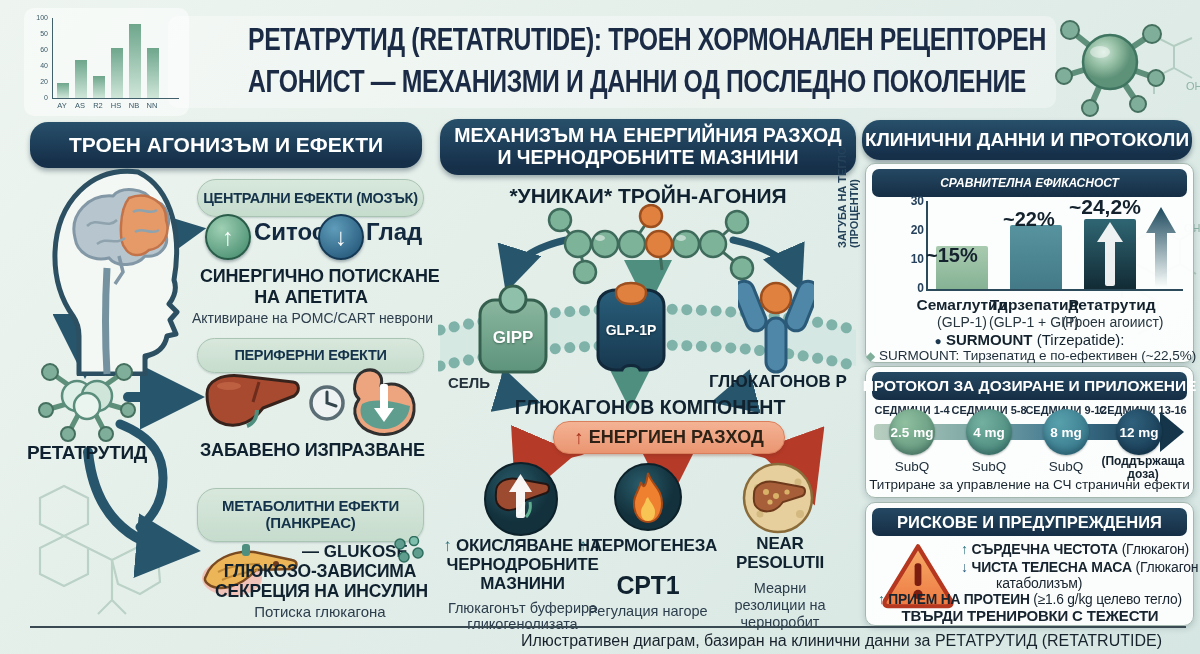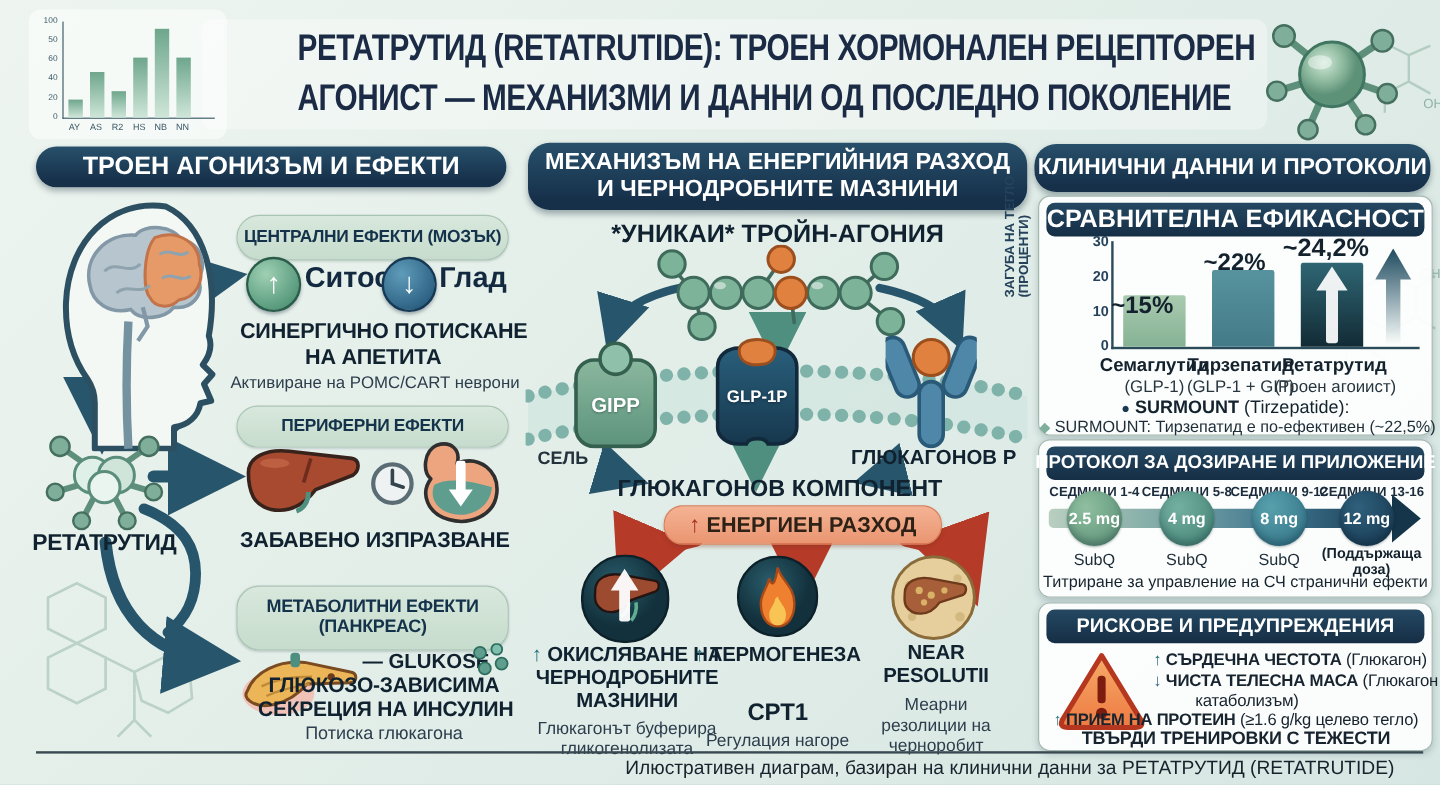--- a/index.html
+++ b/index.html
@@ -168,21 +168,21 @@
       <path d="M648 274 L648 292" stroke-width="8" marker-end="url(#mT)"></path>
       <path d="M630 374 L630 394" stroke-width="8" marker-end="url(#mT)"></path>
     </g>
     <g fill="none" stroke="#b53a28" stroke-linecap="round">
       <path d="M580 449 C548 456 532 467 526 481" stroke-width="13" marker-end="url(#mR)"></path>
       <path d="M668 451 L668 478" stroke-width="13" marker-end="url(#mR)"></path>
       <path d="M755 449 C788 456 801 467 806 481" stroke-width="13" marker-end="url(#mR)"></path>
     </g>
   </svg>
 
-  <div class="abs banner" style="left:30px;top:122px;width:392px;height:34px;font-size:21px;">ТРОЕН АГОНИЗЪМ И ЕФЕКТИ</div>
+  <div class="abs banner" style="left:30px;top:122px;width:392px;height:46px;font-size:21px;">ТРОЕН АГОНИЗЪМ И ЕФЕКТИ</div>
 
   <svg class="abs" style="left:33px;top:164px;" width="168" height="212" viewBox="0 0 168 212">
     <path d="M105 8 C58 2 24 38 22 88 C21 118 30 138 40 152 C44 158 46 164 46 172 L46 210 L112 210 L112 192 C124 190 132 183 134 172 L143 170 L137 156 L144 148 L136 140 C142 132 144 124 141 116 C148 76 142 26 105 8 Z" fill="#f4f8f5" stroke="#2c5062" stroke-width="5" stroke-linejoin="round"></path>
     <path d="M74 104 C72 140 72 175 74 210" stroke="#74929f" stroke-width="7" fill="none"></path>
     <g transform="translate(34,22)">
       <path d="M8 52 C2 28 22 8 46 10 C54 0 78 2 84 14 C100 16 106 34 98 46 C104 60 92 72 78 70 C70 80 50 82 42 72 C24 76 10 66 8 52 Z" fill="#b7c5ce" stroke="#8398a6" stroke-width="3"></path>
       <path d="M62 12 C82 4 100 18 99 34 C104 48 96 62 82 64 C74 72 62 70 58 62 C52 56 52 24 62 12 Z" fill="#e59a68" stroke="#c2734a" stroke-width="2.5"></path>
       <path d="M20 40 C30 30 40 44 50 34 M30 58 C40 50 48 60 58 52 M66 26 C74 20 82 30 90 24 M68 46 C76 40 84 50 92 44" stroke="#8fa3ae" stroke-width="2.5" fill="none"></path>
       <path d="M52 70 L56 86 L48 98" stroke="#8398a6" stroke-width="3.5" fill="none"></path>
     </g>
@@ -395,35 +395,35 @@
 
   <div class="abs" style="left:440px;top:536px;width:165px;">
     <div class="outcome-h"><span class="arrow-teal">↑</span> <span>ОКИСЛЯВАНЕ НА</span></div>
     <div class="outcome-h">ЧЕРНОДРОБНИТЕ</div>
     <div class="outcome-h">МАЗНИНИ</div>
     <div class="outcome-s" style="margin-top:6px;">Глюкагонът буферира</div>
     <div class="outcome-s">гликогенолизата</div>
   </div>
   <div class="abs" style="left:578px;top:536px;width:140px;">
     <div class="outcome-h"><span class="arrow-teal">↑</span> <span>ТЕРМОГЕНЕЗА</span></div>
-    <div class="outcome-h" style="margin-top:28px;font-size:20px;">CPT1</div>
+    <div class="outcome-h" style="margin-top:16px;font-size:25px;">CPT1</div>
     <div class="outcome-s" style="margin-top:4px;">Регулация нагоре</div>
   </div>
   <div class="abs" style="left:728px;top:534px;width:104px;">
     <div class="outcome-h">NEAR</div>
     <div class="outcome-h">PESOLUTII</div>
     <div class="outcome-s" style="margin-top:8px;">Меарни</div>
     <div class="outcome-s">резолиции на</div>
     <div class="outcome-s">черноробит</div>
   </div>
 
   <div class="abs banner" style="left:862px;top:120px;width:330px;height:40px;font-size:19px;">КЛИНИЧНИ ДАННИ И ПРОТОКОЛИ</div>
 
   <div class="abs card" style="left:865px;top:163px;width:327px;height:198px;">
-    <div class="card-head" style="font-size:21px;">СРАВНИТЕЛНА ЕФИКАСНОСТ</div>
+    <div class="card-head" style="font-size:12px;font-style:italic;">СРАВНИТЕЛНА ЕФИКАСНОСТ</div>
     <div class="abs" style="left:8px;top:52px;width:26px;text-align:center;line-height:1.1;transform:rotate(-90deg) translate(-32px,-38px);transform-origin:left top;font-size:11px;font-weight:700;color:#24425a;white-space:nowrap;">
       <div>ЗАГУБА НА ТЕГЛО</div>
       <div>(ПРОЦЕНТИ)</div>
     </div>
     <div class="abs" style="left:60px;top:37px;width:255px;height:88px;border-left:2px solid #2b4a5a;border-bottom:2px solid #2b4a5a;">
       <span class="tick" style="left:-28px;top:-7px;">30</span>
       <span class="tick" style="left:-28px;top:22px;">20</span>
       <span class="tick" style="left:-28px;top:51px;">10</span>
       <span class="tick" style="left:-28px;top:80px;">0</span>
       <div class="bar" style="left: 8px; width: 52px; background: linear-gradient(rgb(169, 203, 176), rgb(134, 178, 148)); height: 43.5px;"></div>

